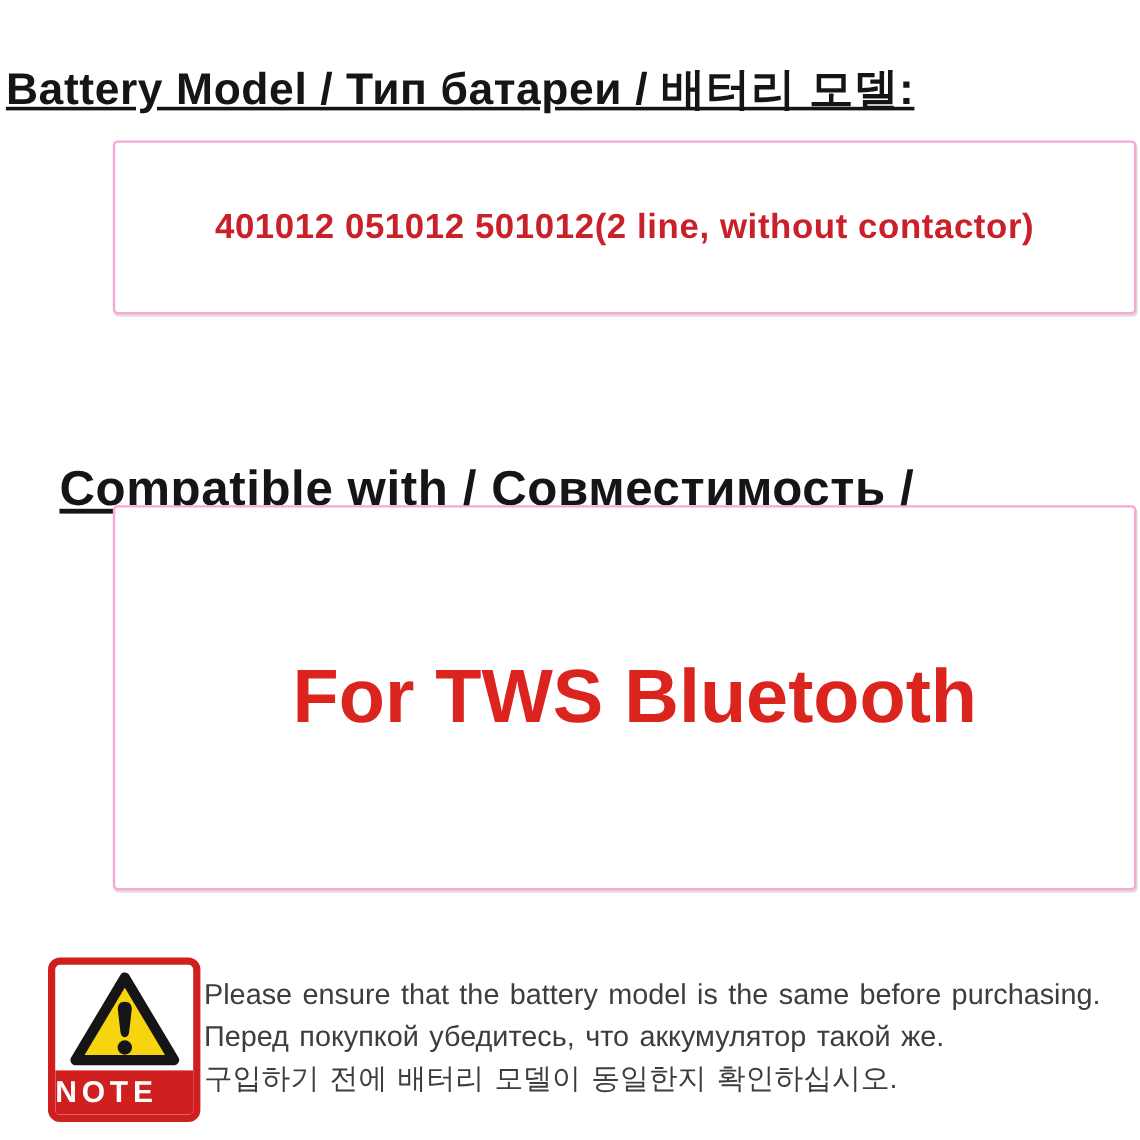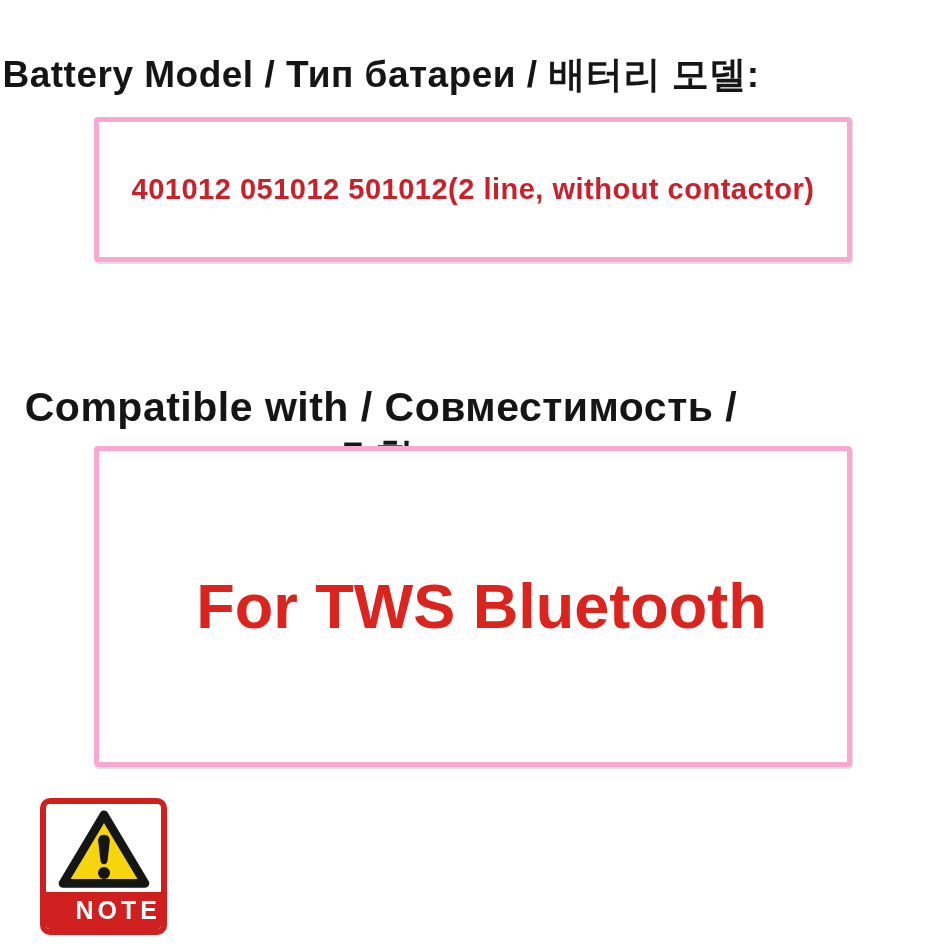--- a/index.html
+++ b/index.html
@@ -6,47 +6,48 @@
   html, body { background: #ffffff; }
   body {
     width: 950px; height: 950px;
     position: relative;
     font-family: "Liberation Sans", sans-serif;
     overflow: hidden;
   }
   .heading {
     position: absolute;
     left: 0; width: 762px;
-    text-align: center;
+    text-align: right;
     font-weight: bold;
     color: #151515;
+    text-decoration: underline;
   }
   .heading-1 { top: 50px; font-size: 37px; letter-spacing: 0.5px; }
   .heading-2 { top: 384px; font-size: 41px; letter-spacing: 0.5px; }
 
   .box {
     position: absolute;
-    left: 94px; width: 758px;
-    border: 5px solid #f9a8d4;
+    left: 94px; width: 853px;
+    border: 2px solid #f9a8d4;
     border-radius: 4px;
     background: #ffffff;
     box-shadow: 1px 2px 0 rgba(0,0,0,0.12);
     display: flex;
     align-items: center;
     justify-content: center;
   }
   .box-1 { top: 117px; height: 145px; }
   .box-1 .model-text {
     color: #c9202a;
     font-size: 29px;
     font-weight: bold;
     text-align: center;
     letter-spacing: 0.5px;
   }
-  .box-2 { top: 446px; height: 321px; flex-direction: column; padding-left: 17px; }
+  .box-2 { top: 421px; height: 321px; flex-direction: column; padding-left: 17px; }
   .box-2 .compat-line {
     color: #dc241f;
     font-size: 63px;
     font-weight: bold;
     line-height: 69px;
     text-align: center;
     white-space: nowrap;
   }
 
   .note-section { position: absolute; left: 0; top: 0; width: 950px; height: 950px; pointer-events: none; }
@@ -69,21 +70,21 @@
     justify-content: center;
     padding-top: 3px;
   }
   .note-band {
     height: 37px;
     background: #cf1f1f;
     color: #ffffff;
     font-weight: bold;
     font-size: 25px;
     line-height: 36px;
-    text-align: right;
+    text-align: left;
     letter-spacing: 4px;
   }
 
   .note-lines {
     position: absolute;
     left: 170px; top: 812px;
     width: 760px;
   }
   .note-line {
     color: #3d3d3d;
@@ -113,13 +114,18 @@
     <div class="note-triangle-wrap">
       <svg width="96" height="84" viewBox="0 0 100 88" aria-hidden="true">
         <path d="M50 7 L93 79 L7 79 Z" fill="#f6d40e" stroke="#151515" stroke-width="9" stroke-linejoin="round"></path>
         <path d="M50 28 C54.5 28 56.5 31 56 35.5 L53.8 54.5 C53.5 57.5 52 59 50 59 C48 59 46.5 57.5 46.2 54.5 L44 35.5 C43.5 31 45.5 28 50 28 Z" fill="#151515"></path>
         <circle cx="50" cy="68" r="6.3" fill="#151515"></circle>
       </svg>
     </div>
     <div class="note-band">NOTE</div>
   </div>
 
+  <div class="note-lines">
+    <div class="note-line">Please ensure that the battery model is the same before purchasing.</div>
+    <div class="note-line">Перед покупкой убедитесь, что аккумулятор такой же.</div>
+    <div class="note-line">구입하기 전에 배터리 모델이 동일한지 확인하십시오.</div>
+  </div>
 </div>
 
 </body></html>

